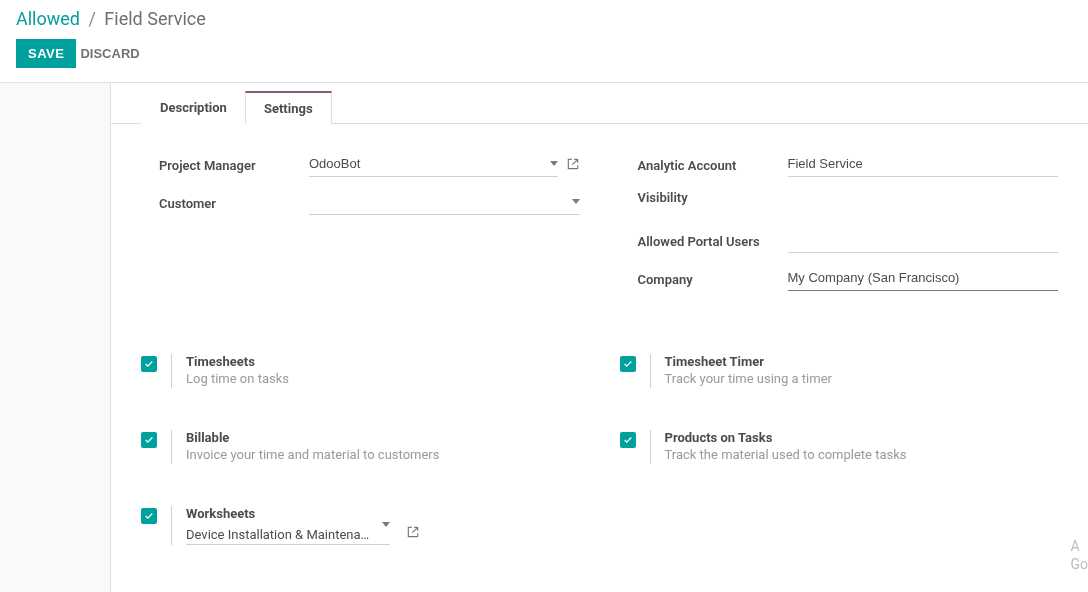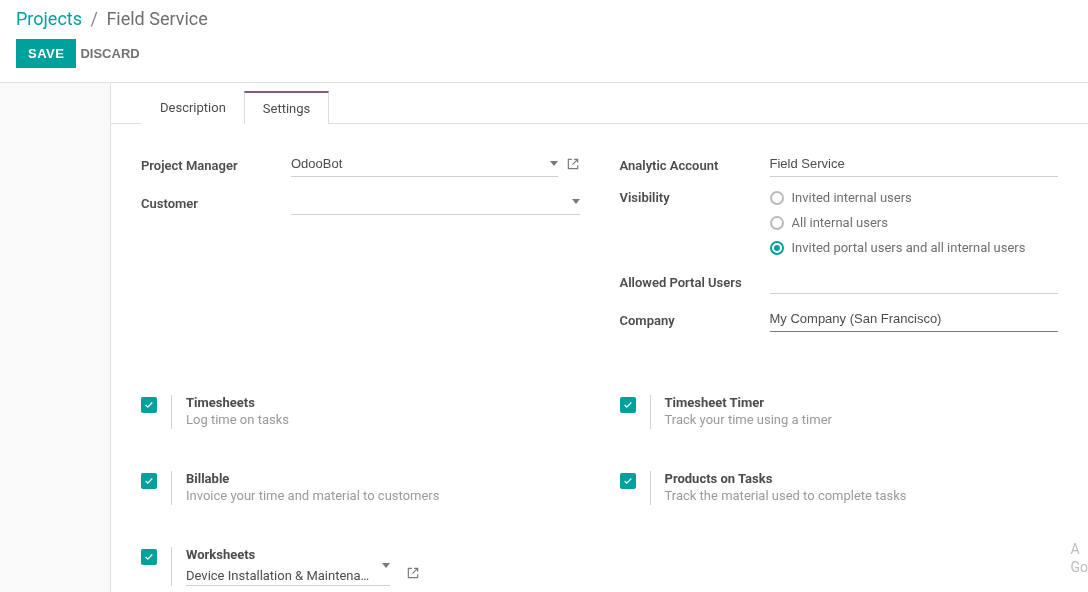--- a/index.html
+++ b/index.html
@@ -13,28 +13,28 @@
   .actions { padding: 6px 16px 14px 16px; display: flex; align-items: center; gap: 4px; }
   .btn-save { background: #00a09d; color: #fff; border: none; padding: 7px 12px; font-weight: 700; font-size: 13px; letter-spacing: .5px; cursor: pointer; }
   .btn-discard { color: #737373; font-weight: 600; font-size: 13px; cursor: pointer; background: none; border: none; }
 
   .divider { border-top: 1px solid #e0e0e0; }
 
   .sheet-wrapper { display: flex; }
   .gutter { width: 110px; background: #f9f9f9; min-height: 520px; }
   .sheet { flex: 1; background: #fff; border-left: 1px solid #e0e0e0; }
 
-  .tabs { display: flex; padding: 8px 30px 0 30px; }
+  .tabs { display: flex; padding: 8px 30px 0 30px; font-weight: bold; }
   .tab { border: 1px solid #ddd; border-bottom: none; padding: 8px 18px; font-size: 13px; color: #4c4c4c; background: #fff; cursor: pointer; margin-right: -1px; }
   .tab.inactive { border-color: transparent; }
   .tab.active { border-top: 2px solid #875a7b; color: #4c4c4c; position: relative; z-index: 2; }
   .tabstrip-line { border-bottom: 1px solid #ddd; margin-top: -1px; }
 
   .form-area { padding: 28px 30px 10px 30px; display: flex; gap: 40px; }
-  .col { flex: 1; }
+  .col { flex: 1; margin-left: 18px; }
   .field-row { display: flex; align-items: center; margin-bottom: 12px; min-height: 26px; }
   .field-label { width: 150px; color: #4c4c4c; font-weight: 600; font-size: 13px; }
   .field-value { flex: 1; display: flex; align-items: center; border-bottom: 1px solid #d0d0d0; min-height: 24px; padding-bottom: 2px; gap: 28px; }
   .field-value.no-border { border-bottom: none; }
   .field-value input { border: none; outline: none; width: 100%; font-size: 13px; color: #4c4c4c; padding: 2px 0; background: transparent; }
   .dropdown-caret { width: 0; height: 0; border-left: 4px solid transparent; border-right: 4px solid transparent; border-top: 5px solid #7a7a7a; margin-left: 6px; }
   .ext-icon { margin-left: 8px; cursor: pointer; }
   .ext-icon svg { width: 14px; height: 14px; stroke: #7a7a7a; }
 
   .radio-list { display: flex; flex-direction: column; gap: 10px; }
@@ -54,21 +54,21 @@
   .opt-desc { color: #9a9a9a; font-size: 13px; margin-top: 2px; }
   .opt-select { display: inline-flex; align-items: center; border-bottom: 1px solid #d0d0d0; margin-top: 6px; padding-bottom: 2px; max-width: 220px; color: #4c4c4c; font-size: 13px; }
   .opt-select .caret-wrap { margin-left: 4px; }
 
   .side-hint { position: absolute; right: 0; bottom: 30px; color: #bdbdbd; font-size: 14px; text-align: left; line-height: 1.3; }
 </style>
 </head>
 <body>
 
 <div class="breadcrumb">
-  <span class="root">Projects</span>
+  <span class="root">Allowed</span>
   <span class="sep">/</span>
   <span class="current">Field Service</span>
 </div>
 
 <div class="actions">
   <button class="btn-save">SAVE</button>
   <button class="btn-discard">DISCARD</button>
 </div>
 
 <div class="divider"></div>
@@ -109,38 +109,20 @@
 
       <div class="col">
         <div class="field-row">
           <div class="field-label">Analytic Account</div>
           <div class="field-value">
             <input value="Field Service" style="">
           </div>
         </div>
         <div class="field-row" style="align-items:flex-start">
           <div class="field-label">Visibility</div>
-          <div class="field-value no-border">
-            <div class="radio-list">
-              <div class="radio-item">
-                <span class="radio unchecked"></span>
-                <span>Invited internal users</span>
-              </div>
-              <div class="radio-item">
-                <span class="radio unchecked"></span>
-                <span>All internal users</span>
-              </div>
-              <div class="radio-item">
-                <span class="radio">
-                    <span class="dot"></span>
-                  </span>
-                <span>Invited portal users and all internal users</span>
-              </div>
-            </div>
-          </div>
         </div>
         <div class="field-row">
           <div class="field-label">Allowed Portal Users</div>
           <div class="field-value">
             <input style="">
           </div>
         </div>
         <div class="field-row">
           <div class="field-label">Company</div>
           <div class="field-value" style="border-bottom-color:#7a7a7a">

